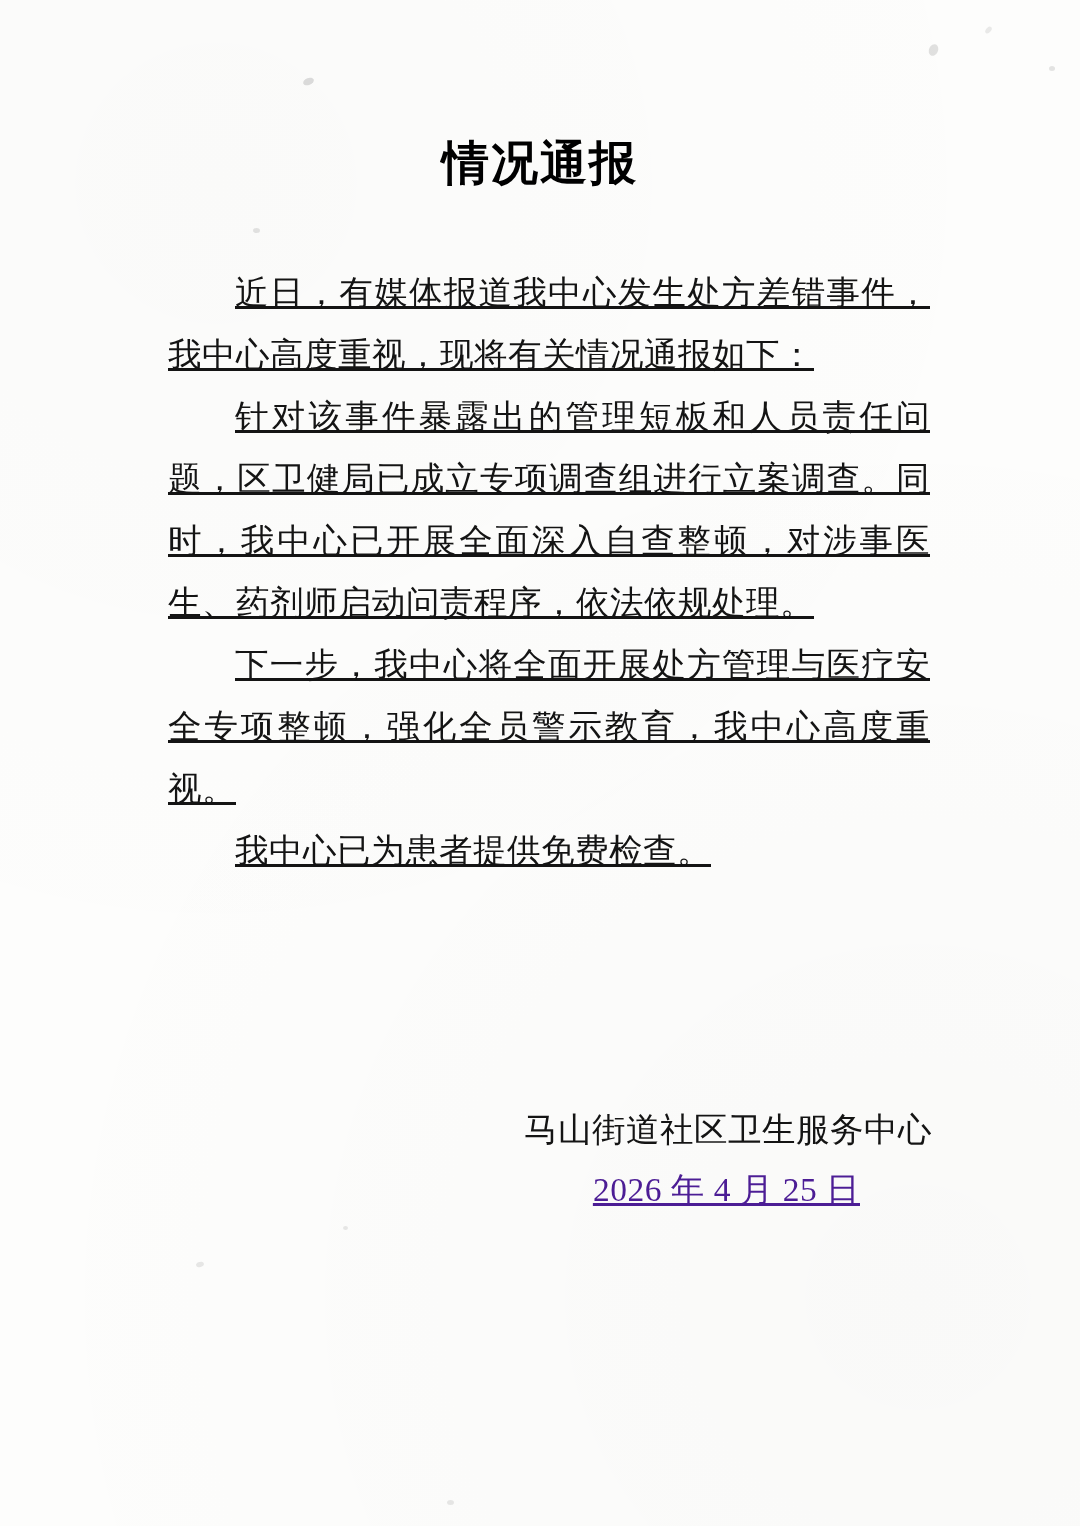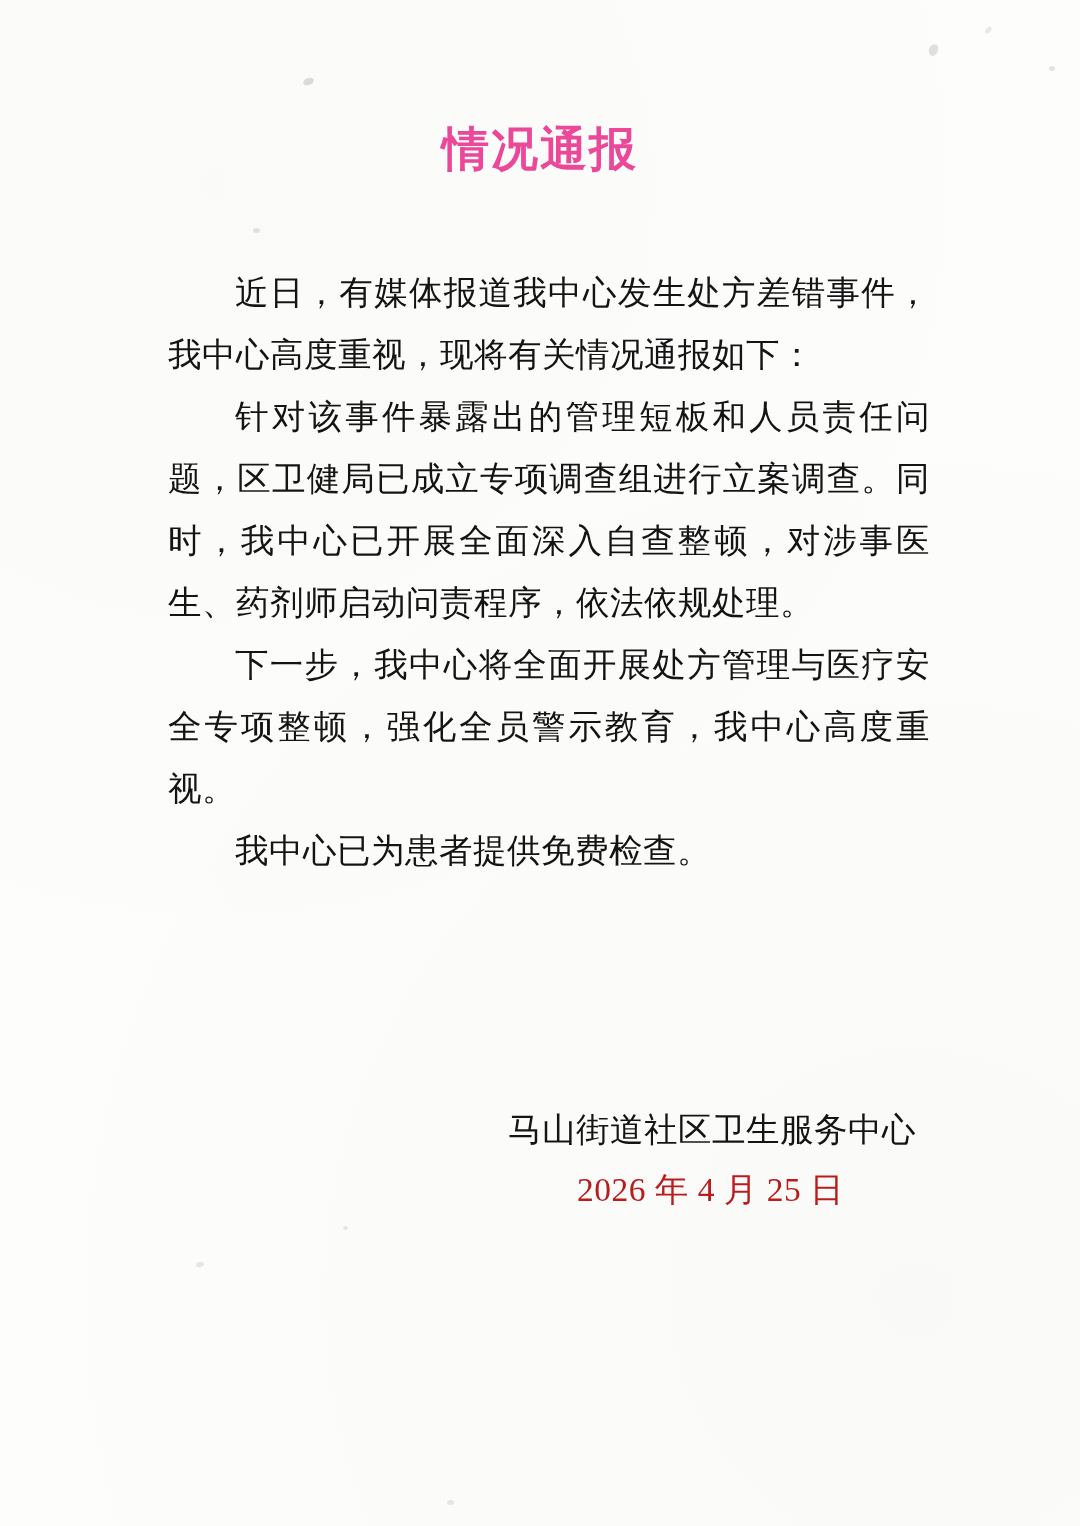--- a/index.html
+++ b/index.html
@@ -41,68 +41,70 @@
   .doc {
     position: absolute;
     left: 0; top: 0;
     width: 1080px;
     height: 1526px;
   }
 
   .title {
     position: absolute;
     left: 0;
-    top: 118px;
+    top: 132px;
     width: 1080px;
     text-align: center;
     font-family: "Liberation Sans", "DejaVu Sans", sans-serif;
     font-weight: bold;
     font-size: 47px;
     letter-spacing: 2px;
-    color: #ec4899;
+    color: #000000;
   }
 
   .body-block {
     position: absolute;
     left: 168px;
     top: 262px;
     width: 762px;
   }
 
   .para {
     font-size: 33.5px;
     line-height: 62px;
     text-align: justify;
     text-align-last: left;
     text-indent: 67px;
     color: #141414;
     letter-spacing: 0.5px;
     margin: 0 0 0 0;
+    text-decoration: underline;
   }
 
   .sign-block {
     position: absolute;
-    left: 160px;
+    left: 176px;
     top: 1100px;
     width: 762px;
     text-align: right;
   }
   .sign-org {
     font-size: 33.5px;
     line-height: 60px;
     letter-spacing: 0.5px;
     color: #141414;
     padding-right: 6px;
   }
   .sign-date {
     font-size: 33.5px;
     line-height: 60px;
     letter-spacing: 0.5px;
-    color: #b91c1c;
+    color: #4c1d95;
     padding-right: 78px;
+    text-decoration: underline;
   }
 </style>
 </head>
 <body>
 
 <div class="paper">
   <span class="speck sp1"></span>
   <span class="speck sp2"></span>
   <span class="speck sp3"></span>
   <span class="speck sp4"></span>

